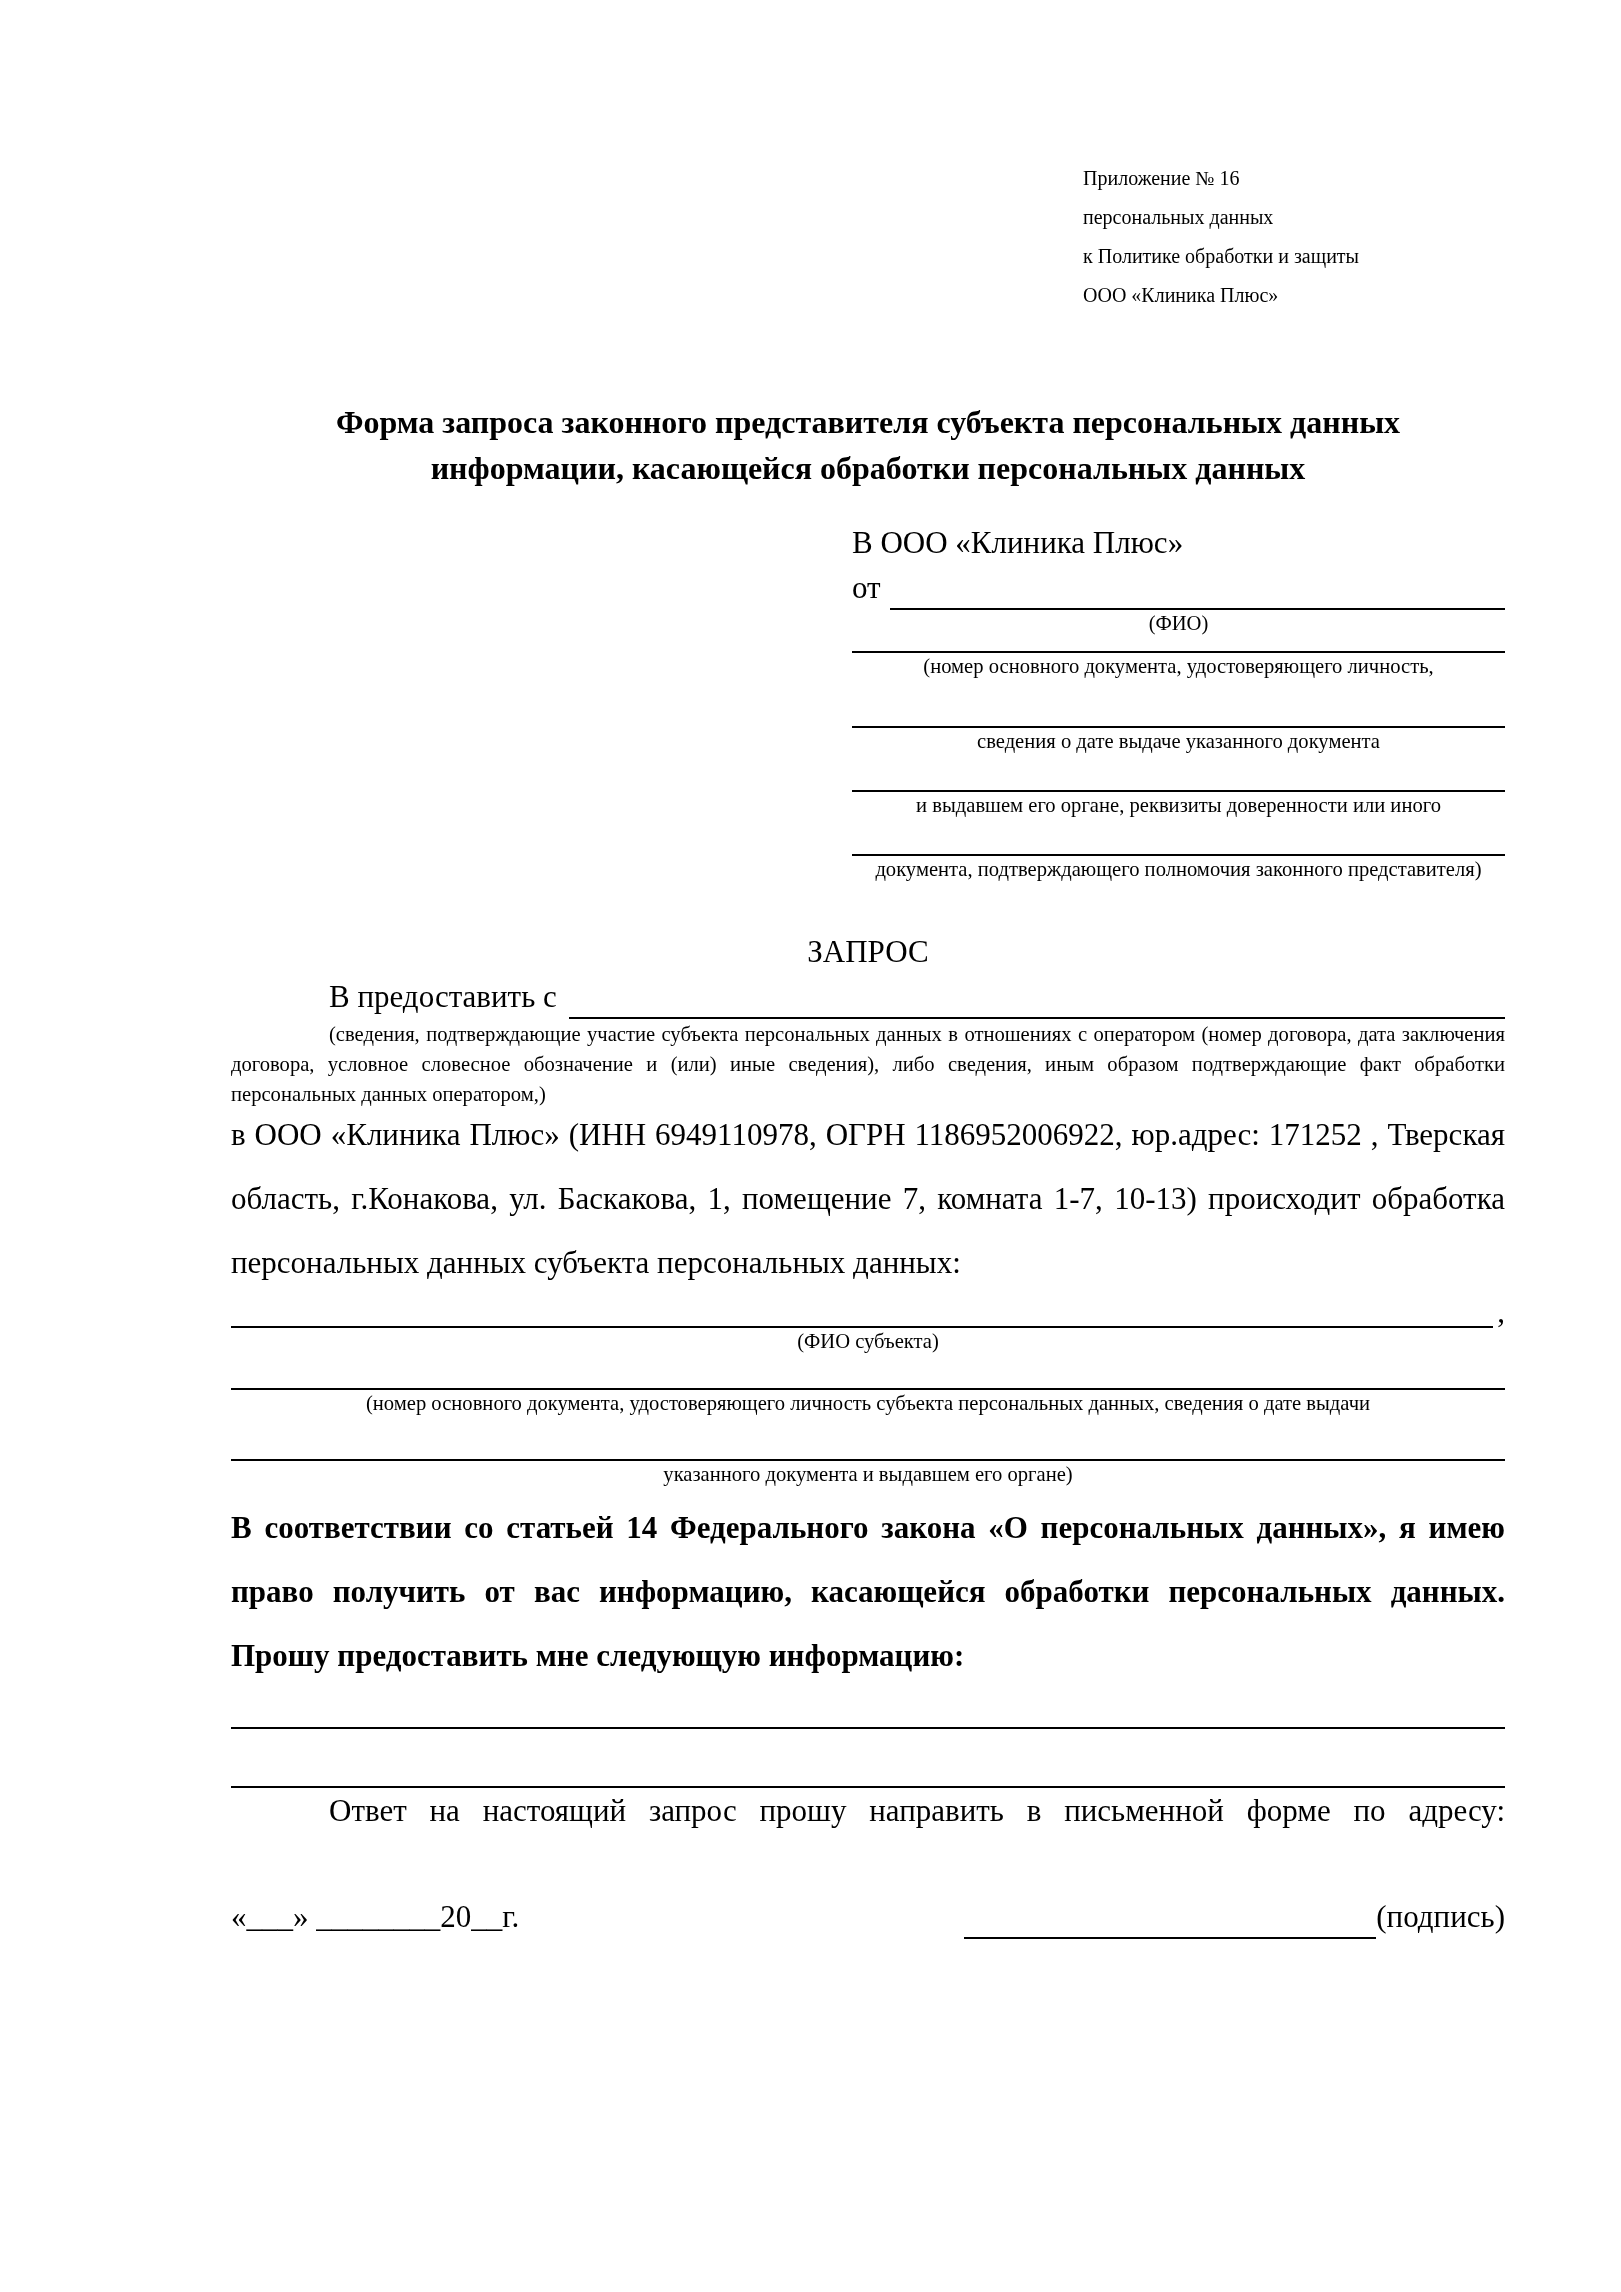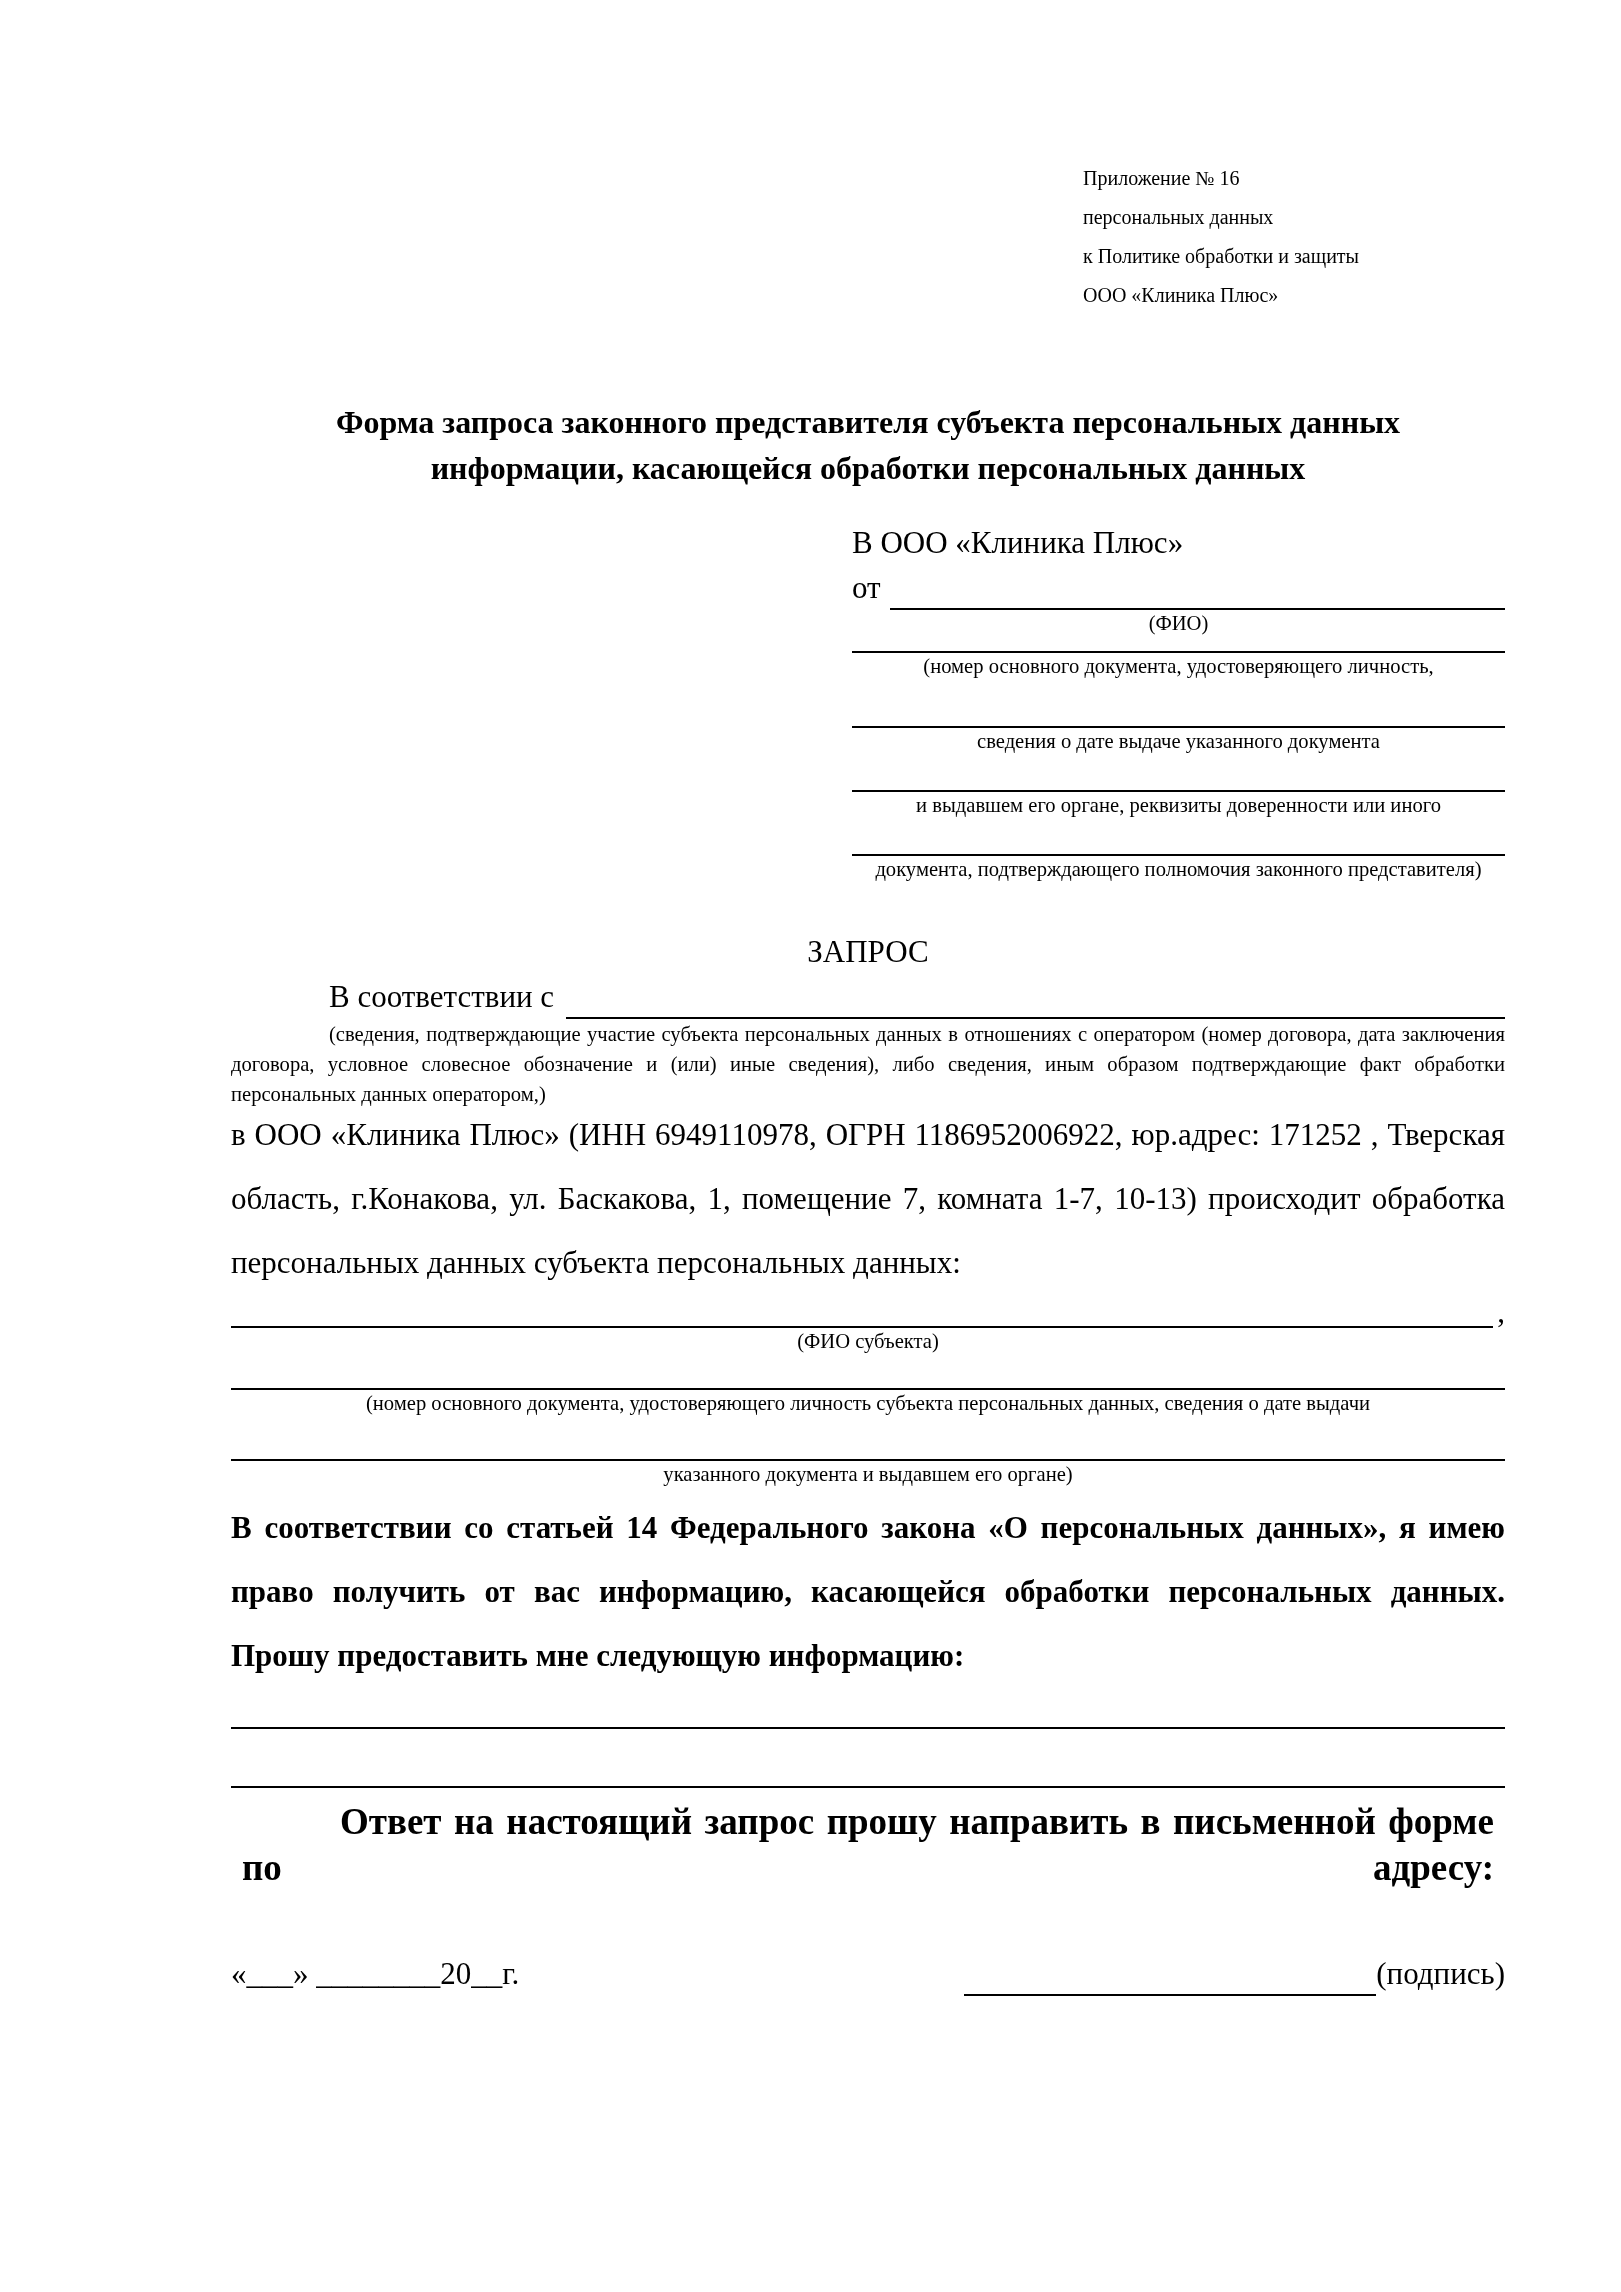--- a/index.html
+++ b/index.html
@@ -40,21 +40,21 @@
   .para { font-size: 31px; line-height: 64px; text-align: justify; margin: 0; }
   .operator { margin-top: -5.9px; }
   
   .fio-line { display: flex; align-items: flex-end; font-size: 31px; height: 33px; }
   .fio-line .comma { line-height: 33px; padding-left: 3.9px; }
   .wide-caption { font-size: 20.6px; line-height: 27.4px; text-align: center; }
   .u34 { height: 33px; } .u42 { height: 41px; }
   .law { margin-top: 8px; font-weight: bold; }
   .blank1 { height: 39px; } .blank2 { height: 57px; }
   
-  .reply { font-size: 37px; line-height: 46px; text-align: justify; text-align-last: justify; text-indent: 98px; margin: 11px; font-weight: bold; }
+  .reply { font-size: 31px; line-height: 46px; text-align: justify; text-align-last: justify; text-indent: 98px; margin: 0; }
   .reply-tail { display: flex; align-items: flex-end; font-size: 31px; line-height: 46px; }
   .reply-tail .tail-text { white-space: nowrap; padding-left: 5.9px; }
   
   .footer-row { margin-top: 60px; display: flex; justify-content: space-between; align-items: flex-end; font-size: 31px; line-height: 45px; }
   .signature { display: flex; align-items: flex-end; }
   .signature .fill { width: 412px; flex: 0 0 auto; }
   .signature .sig-caption { white-space: nowrap; }
 </style>
 </head>
 <body>
@@ -86,21 +86,21 @@
     <div class="caption">сведения о дате выдаче указанного документа</div>
     <div class="uline u36"></div>
     <div class="caption">и выдавшем его органе, реквизиты доверенности или иного</div>
     <div class="uline u36"></div>
     <div class="caption">документа, подтверждающего полномочия законного представителя)</div>
   </div>
 
   <div class="zapros">ЗАПРОС</div>
 
   <div class="intro">
-    <span class="label">В соответствии с</span>
+    <span class="label">В предоставить с</span>
     <span class="fill"></span>
   </div>
 
   <div class="note">(сведения, подтверждающие участие субъекта персональных данных в отношениях с оператором (номер договора, дата заключения договора, условное словесное обозначение и (или) иные сведения), либо сведения, иным образом подтверждающие факт обработки персональных данных оператором,)</div>
 
   <p class="para operator">в ООО «Клиника Плюс» (ИНН 6949110978, ОГРН 1186952006922, юр.адрес: 171252 , Тверская область, г.Конакова, ул. Баскакова, 1, помещение 7, комната 1-7, 10-13) происходит обработка персональных данных субъекта персональных данных:</p>
 
   <div class="fio-line">
     <span class="fill"></span>
     <span class="comma">,</span>

